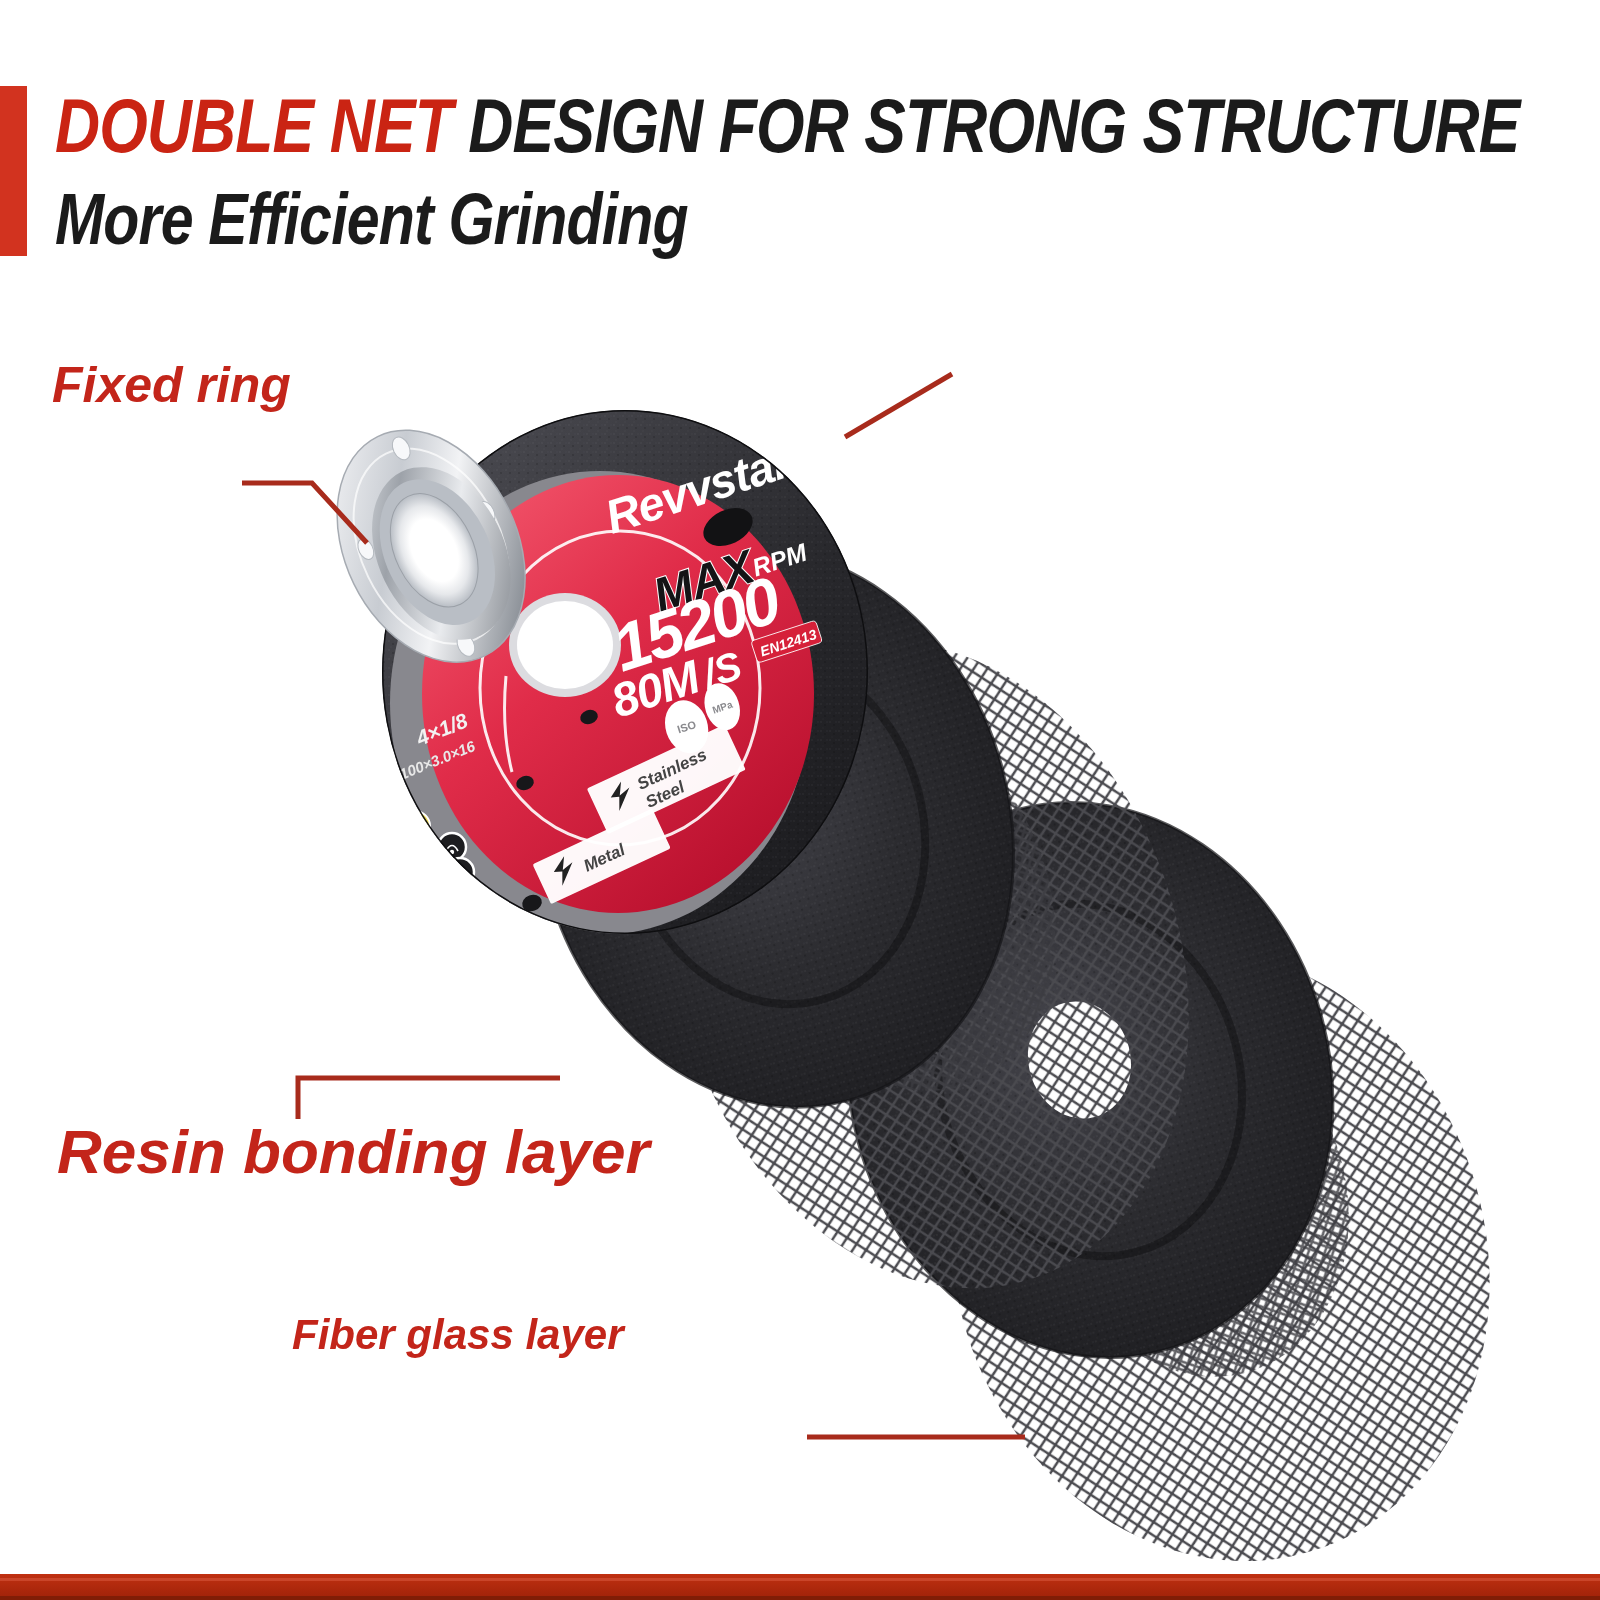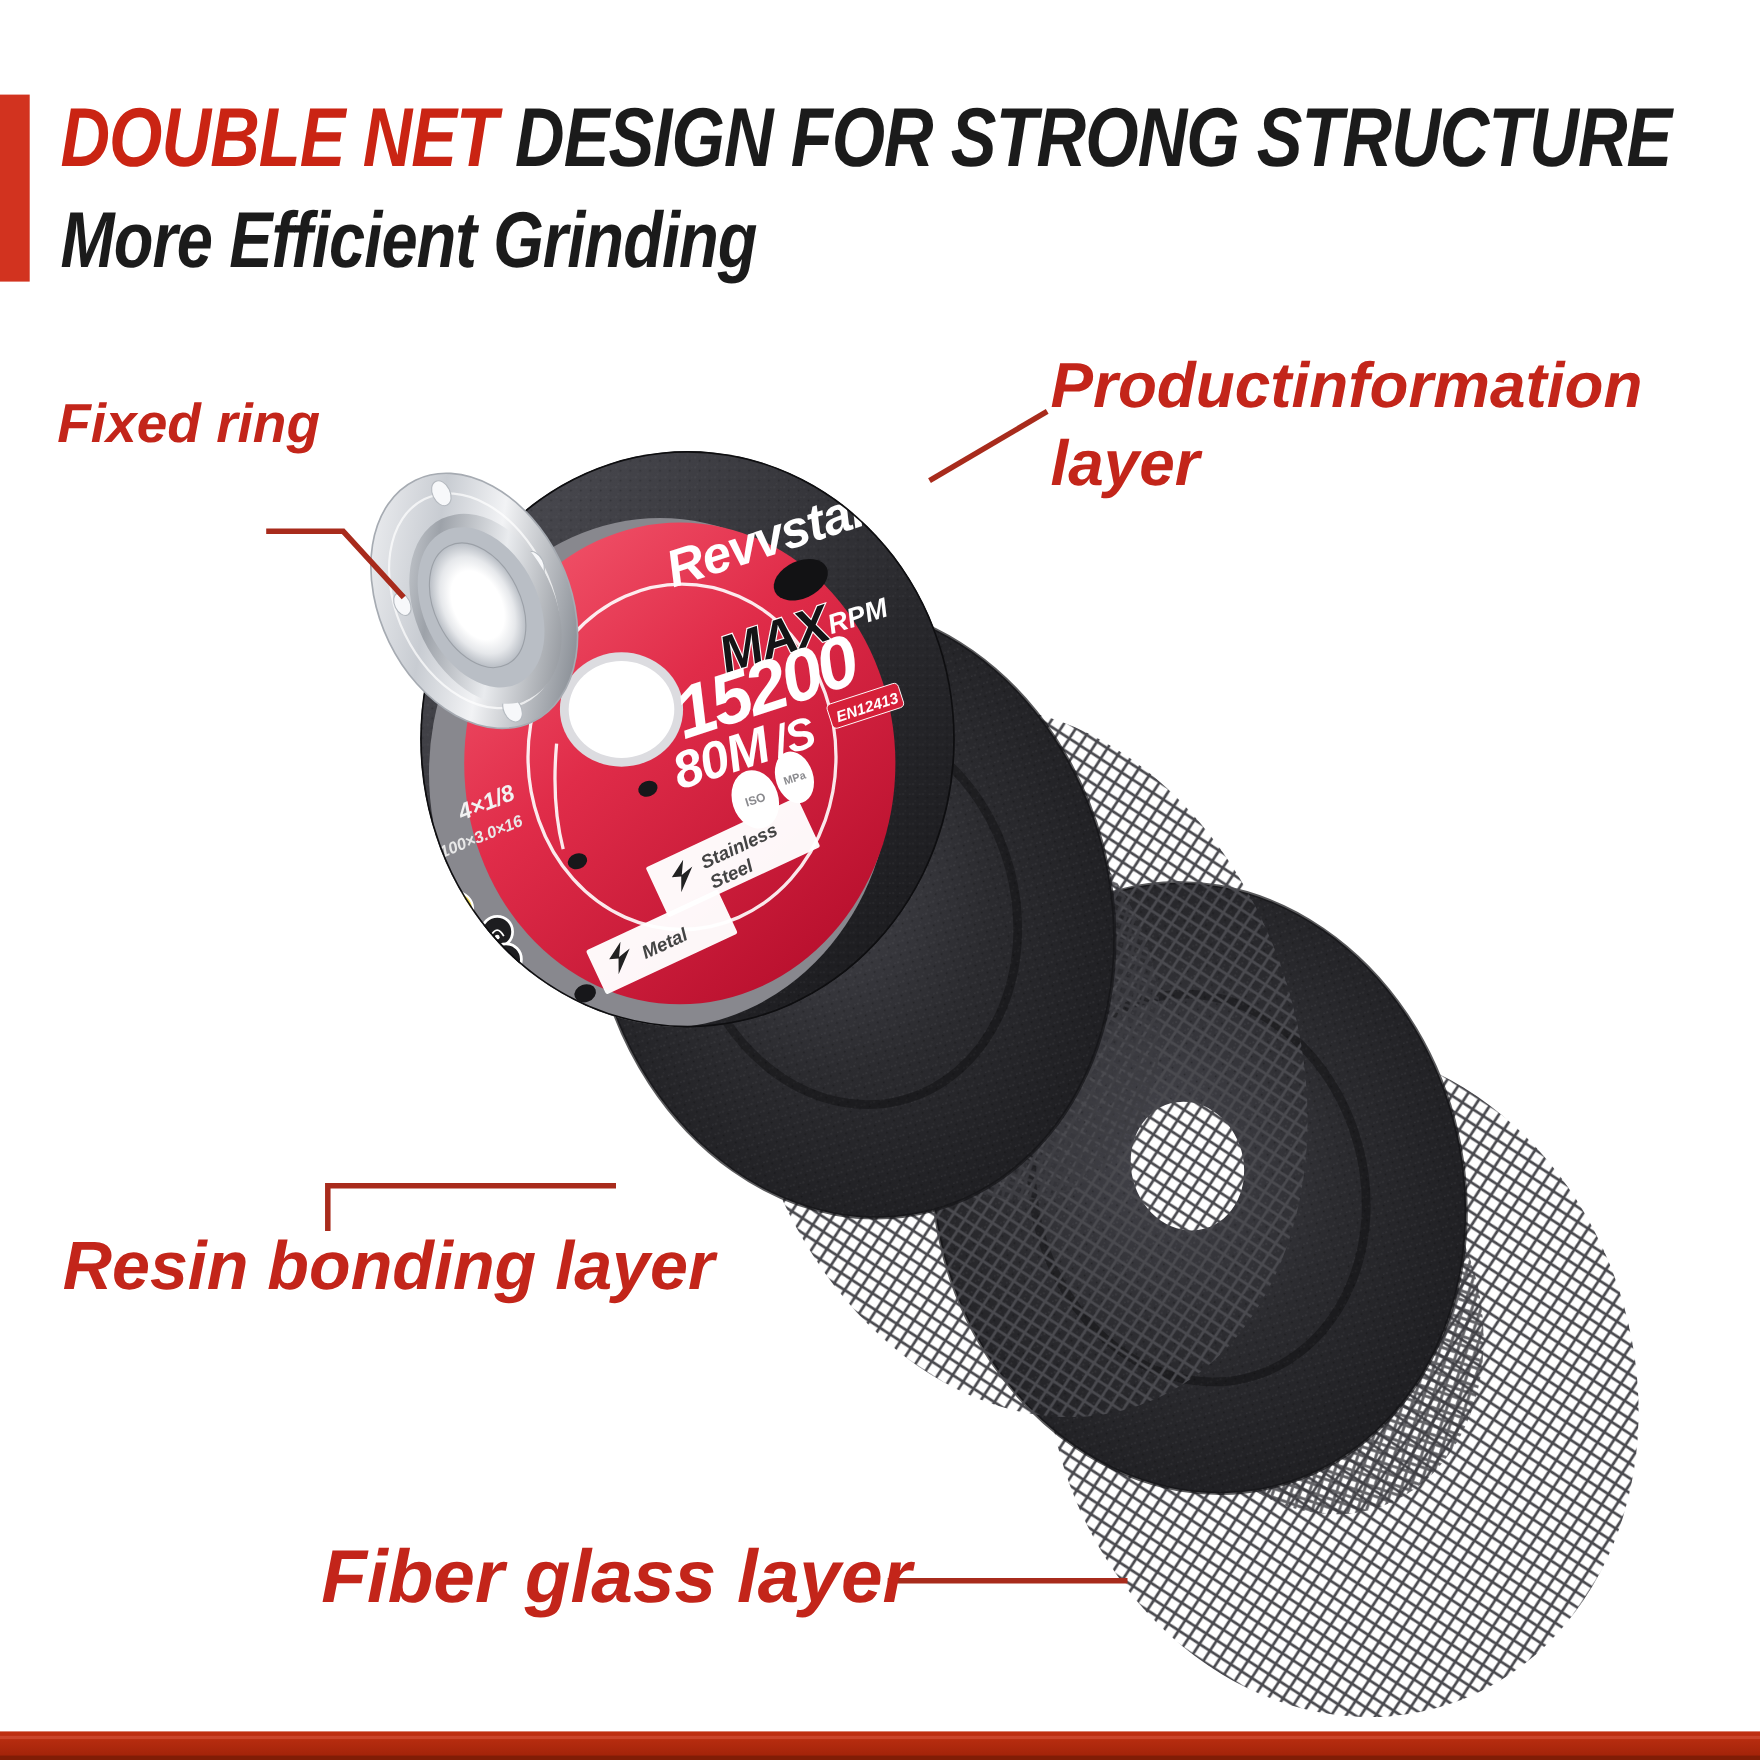--- a/index.html
+++ b/index.html
@@ -11,21 +11,21 @@
   svg{position:absolute;left:0;top:0;}
   .hdr{position:absolute;left:55px;top:86px;transform:scaleX(0.82);transform-origin:0 0;white-space:nowrap;}
   .hdr .l1{font-size:76px;line-height:1.04;font-weight:bold;font-style:italic;letter-spacing:-1px;color:#1b1b1b;}
   .hdr .l1 .hl{color:#ca2413;margin-right:20px;}
   .hdr .l2{font-size:72px;line-height:1.0;font-weight:bold;font-style:italic;color:#1b1b1b;margin-top:18px;letter-spacing:-1px;}
   .accent-bar{position:absolute;left:0;top:86px;width:27px;height:170px;background:#d2331f;}
   .lbl{position:absolute;color:#c3251a;font-weight:bold;font-style:italic;white-space:nowrap;}
   .lbl.fixed{left:52px;top:356px;font-size:50px;font-style:italic;}
   .lbl.prod{left:955px;top:316px;font-size:58px;line-height:1.22;}
   .lbl.resin{left:57px;top:1116px;font-size:62px;text-align:center;}
-  .lbl.fiber{left:292px;top:1394px;font-size:68px;}
+  .lbl.fiber{left:292px;top:1311px;font-size:42px;}
   .disc-txt{font-family:"Liberation Sans",sans-serif;font-weight:bold;font-style:italic;}
 </style>
 </head>
 <body>
 
 <div id="stage">
 
 <svg width="1600" height="1600" viewBox="0 0 1600 1600">
   <defs>
     <linearGradient id="gRim" x1="0" y1="0" x2="1" y2="1">
@@ -235,20 +235,16 @@
   </g>
 </svg>
 
   <div class="accent-bar"></div>
   <div class="hdr">
     <div class="l1"><span class="hl">DOUBLE NET</span><span>DESIGN FOR STRONG STRUCTURE</span></div>
     <div class="l2">More Efficient Grinding</div>
   </div>
 
   <div class="lbl fixed">Fixed ring</div>
-  <div class="lbl prod">
-    <div>Productinformation</div>
-    <div>layer</div>
-  </div>
   <div class="lbl resin">Resin bonding layer</div>
   <div class="lbl fiber">Fiber glass layer</div>
 
 </div>
 
 </body></html>

